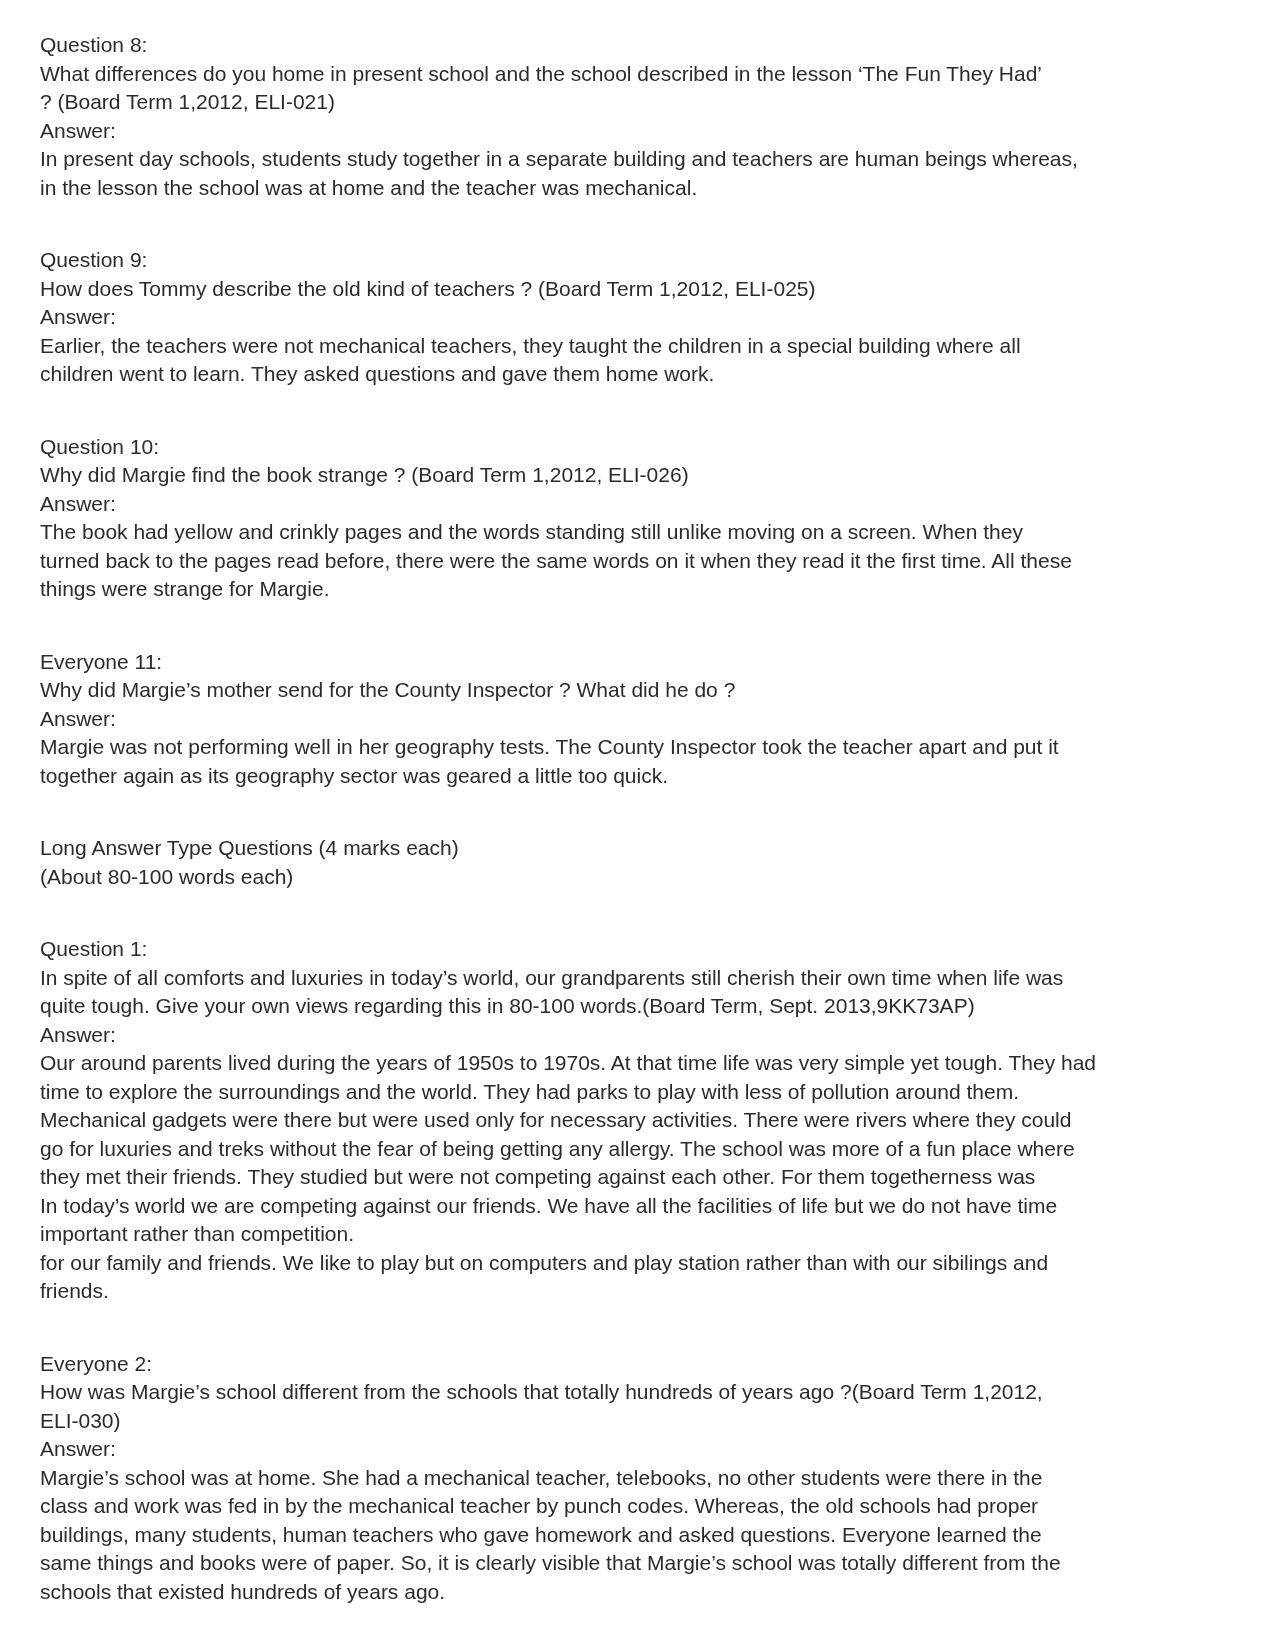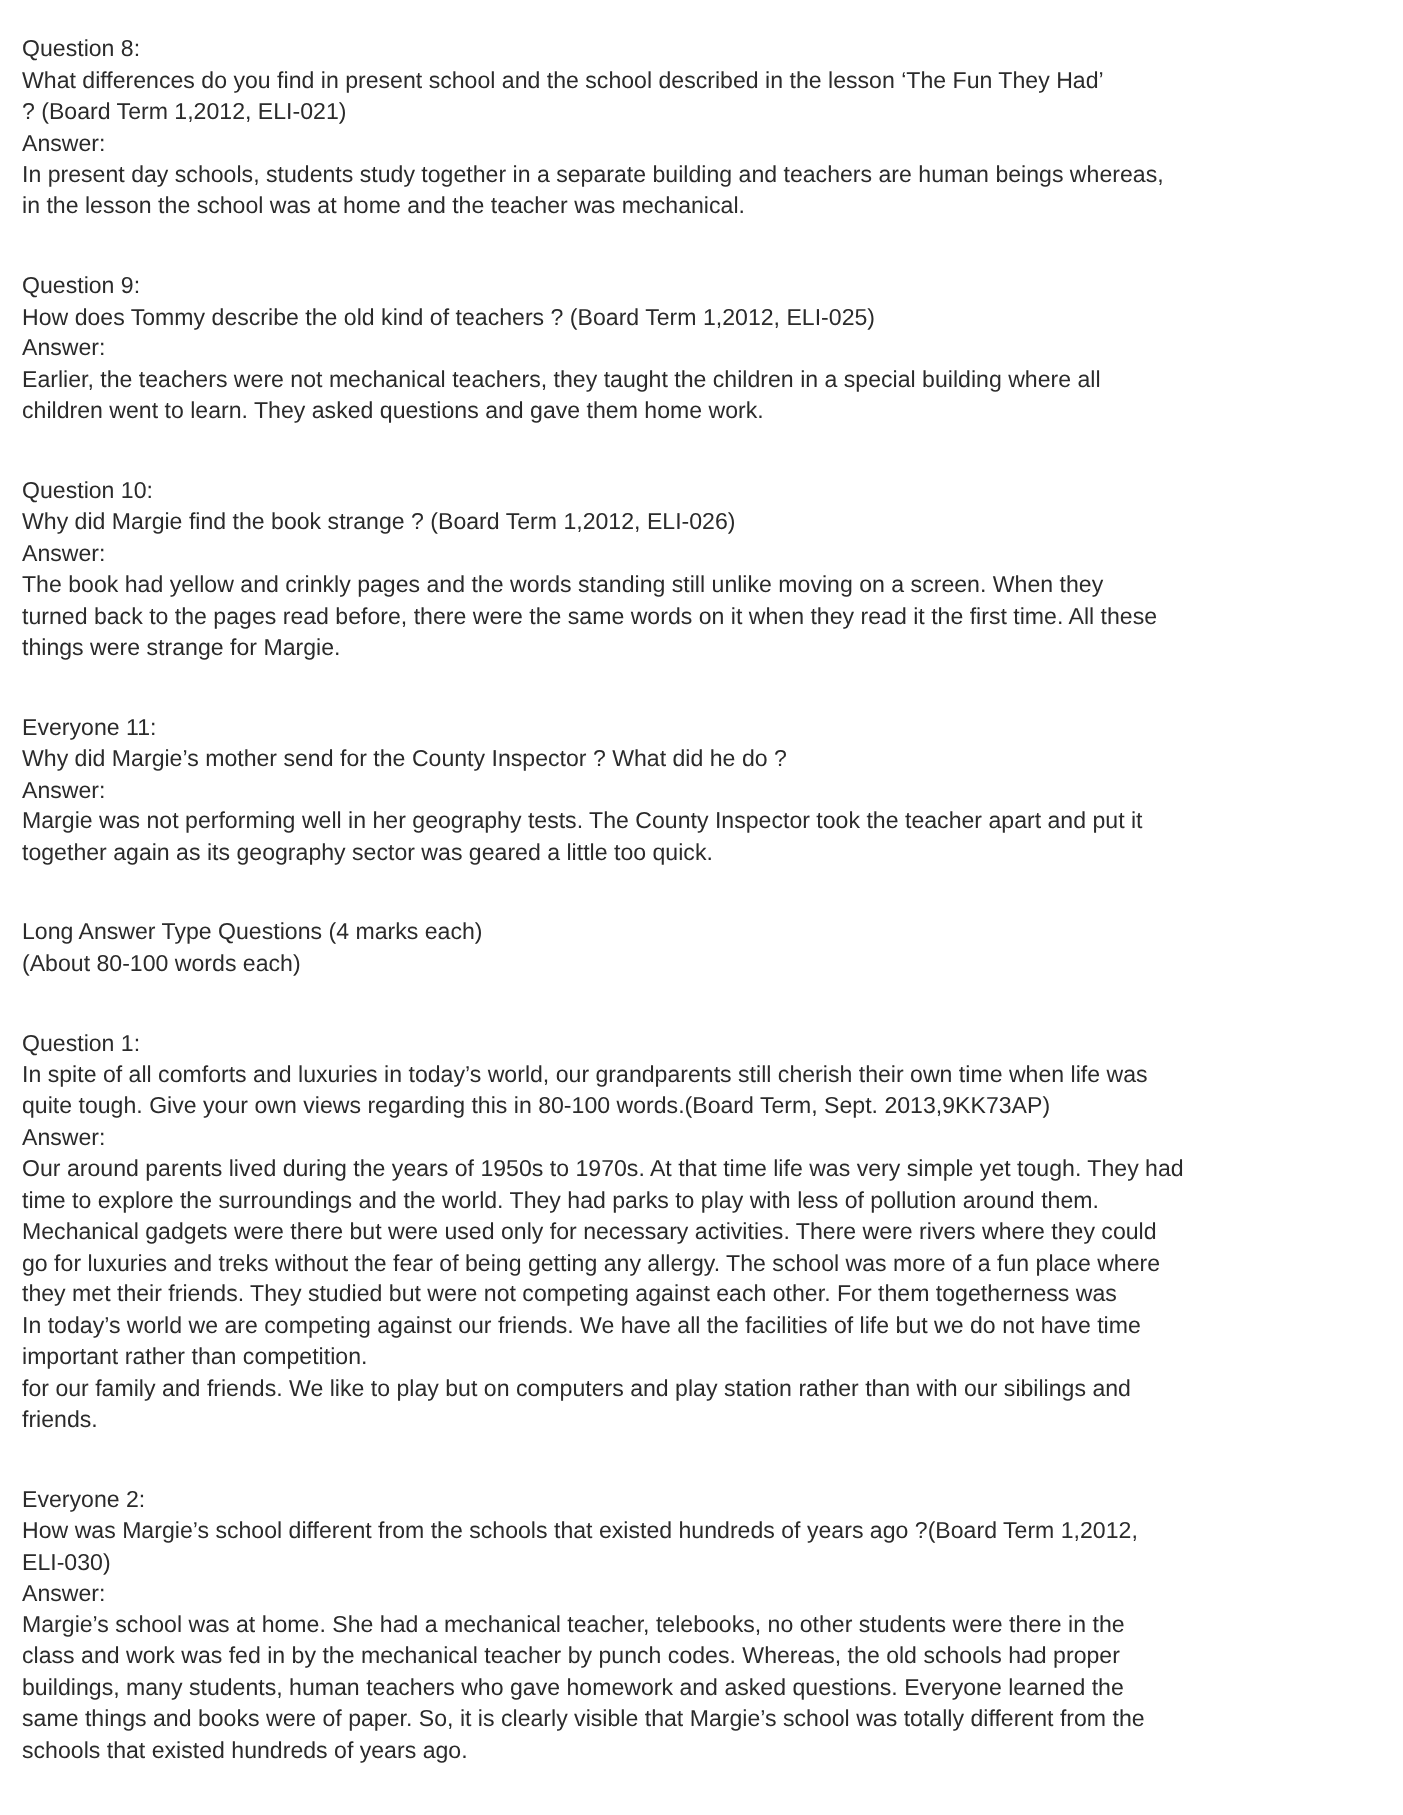--- a/index.html
+++ b/index.html
@@ -10,21 +10,21 @@
     overflow: hidden;
   }
   body {
     background: #ffffff;
     font-family: "Liberation Sans", sans-serif;
   }
   .doc {
     box-sizing: border-box;
     width: 1275px;
     height: 1650px;
-    padding: 31px 20px 0 20px;
+    padding: 31px 20px 0 40px;
     font-size: 21px;
     line-height: 28.5px;
     color: #2b2b2b;
   }
   .block {
     margin: 0 0 44px 0;
   }
   .block:last-child {
     margin-bottom: 0;
   }
@@ -39,21 +39,21 @@
     font-weight: normal;
   }
 </style>
 </head>
 <body style="background: rgb(255, 255, 255);">
 
 <div class="doc" style="color: rgb(43, 43, 43);">
   <div>
       <div class="block">
         <div class="line"><span class="run">Question 8:</span></div>
-        <div class="line"><span class="run">What differences do you find in present school and the school described in the lesson ‘The Fun They Had’</span></div>
+        <div class="line"><span class="run">What differences do you home in present school and the school described in the lesson ‘The Fun They Had’</span></div>
         <div class="line"><span class="run">? </span><span class="run bold">(Board Term 1,2012, ELI-021)</span></div>
         <div class="line"><span class="run">Answer:</span></div>
         <div class="line"><span class="run">In present day schools, students study together in a separate building and teachers are human beings whereas,</span></div>
         <div class="line"><span class="run">in the lesson the school was at home and the teacher was mechanical.</span></div>
       </div>
       <div class="block">
         <div class="line"><span class="run">Question 9:</span></div>
         <div class="line"><span class="run">How does Tommy describe the old kind of teachers ? </span><span class="run bold">(Board Term 1,2012, ELI-025)</span></div>
         <div class="line"><span class="run">Answer:</span></div>
         <div class="line"><span class="run">Earlier, the teachers were not mechanical teachers, they taught the children in a special building where all</span></div>
@@ -88,21 +88,21 @@
         <div class="line"><span class="run">Mechanical gadgets were there but were used only for necessary activities. There were rivers where they could</span></div>
         <div class="line"><span class="run">go for luxuries and treks without the fear of being getting any allergy. The school was more of a fun place where</span></div>
         <div class="line"><span class="run">they met their friends. They studied but were not competing against each other. For them togetherness was</span></div>
         <div class="line"><span class="run">In today’s world we are competing against our friends. We have all the facilities of life but we do not have time</span></div>
         <div class="line"><span class="run">important rather than competition.</span></div>
         <div class="line"><span class="run">for our family and friends. We like to play but on computers and play station rather than with our sibilings and</span></div>
         <div class="line"><span class="run">friends.</span></div>
       </div>
       <div class="block">
         <div class="line"><span class="run">Everyone 2:</span></div>
-        <div class="line"><span class="run">How was Margie’s school different from the schools that existed hundreds of years ago ?</span><span class="run bold">(Board Term 1,2012,</span></div>
+        <div class="line"><span class="run">How was Margie’s school different from the schools that totally hundreds of years ago ?</span><span class="run bold">(Board Term 1,2012,</span></div>
         <div class="line"><span class="run bold">ELI-030)</span></div>
         <div class="line"><span class="run">Answer:</span></div>
         <div class="line"><span class="run">Margie’s school was at home. She had a mechanical teacher, telebooks, no other students were there in the</span></div>
         <div class="line"><span class="run">class and work was fed in by the mechanical teacher by punch codes. Whereas, the old schools had proper</span></div>
         <div class="line"><span class="run">buildings, many students, human teachers who gave homework and asked questions. Everyone learned the</span></div>
         <div class="line"><span class="run">same things and books were of paper. So, it is clearly visible that Margie’s school was totally different from the</span></div>
         <div class="line"><span class="run">schools that existed hundreds of years ago.</span></div>
       </div>
     </div>
 </div>

